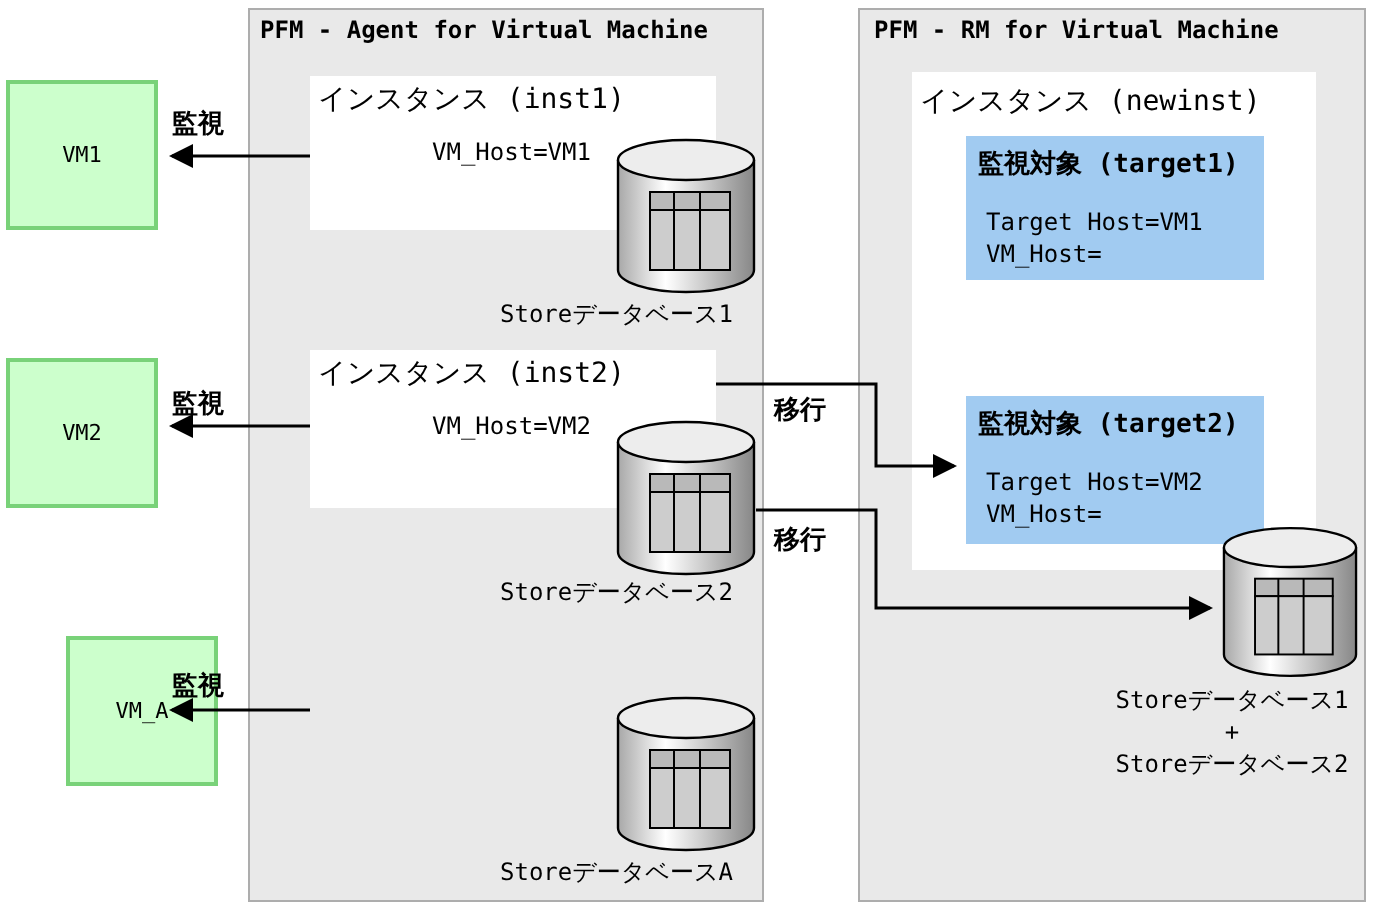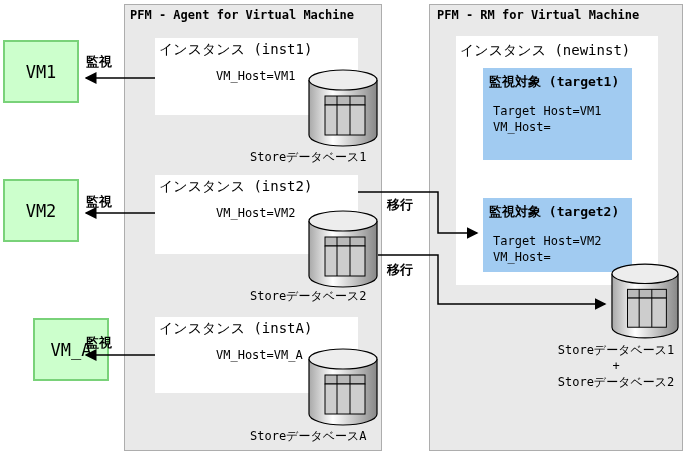--- a/index.html
+++ b/index.html
@@ -7,23 +7,23 @@
     --vm-fill:#ccffcc; --vm-border:#79d279;
     --target-fill:#a1cbf1; --ink:#000;
   }
   *{margin:0;padding:0;box-sizing:border-box;}
   body{background:#fff;font-family:"DejaVu Sans Mono","DejaVu Sans","Liberation Sans",sans-serif;color:var(--ink);}
   #canvas{position:relative;width:687px;height:460px;background:#fff;overflow:hidden;}
 
   .panel{position:absolute;background:var(--panel-fill);border:1px solid var(--panel-border);z-index:1;}
   .panel-title{position:absolute;font-size:12px;white-space:nowrap;z-index:5;font-weight:bold;}
 
-  .vm-box{position:absolute;left:3px;width:76px;height:63px;background:var(--vm-fill);
+  .vm-box{position:absolute;left:3px;width:76px;height:75px;background:var(--vm-fill);
           border:2px solid var(--vm-border);display:flex;align-items:center;justify-content:center;
-          font-size:17px;z-index:2;}
+          font-size:11px;z-index:2;}
 
   .white-box{position:absolute;background:#fff;z-index:2;}
   .inst-heading{position:absolute;left:4px;top:3px;font-size:14px;font-weight:normal;white-space:nowrap;}
   .host-line{position:absolute;left:61px;top:31px;font-size:12px;white-space:nowrap;}
 
   .target-box{position:absolute;left:483px;width:149px;background:var(--target-fill);z-index:3;}
   .target-heading{position:absolute;left:6px;top:5px;font-size:13px;font-weight:bold;white-space:nowrap;}
   .target-line1{position:absolute;left:10px;top:36px;font-size:12px;white-space:nowrap;}
   .target-line2{position:absolute;left:10px;top:52px;font-size:12px;white-space:nowrap;}
 
@@ -60,30 +60,26 @@
   </div>
 
   <div class="white-box" style="left:155px;top:38px;width:203px;height:77px;">
     <div class="inst-heading">インスタンス (inst1)</div>
     <div class="host-line">VM_Host=VM1</div>
   </div>
   <div class="white-box" style="left:155px;top:175px;width:203px;height:79px;padding-left:48px;">
     <div class="inst-heading">インスタンス (inst2)</div>
     <div class="host-line">VM_Host=VM2</div>
   </div>
-  <div class="white-box" style="left:155px;top:317px;width:203px;height:76px;">
-    <div class="inst-heading">インスタンス (instA)</div>
-    <div class="host-line">VM_Host=VM_A</div>
-  </div>
 
   <div class="white-box" style="left:456px;top:36px;width:202px;height:249px;">
     <div class="inst-heading" style="top:6px;">インスタンス (newinst)</div>
   </div>
 
-  <div class="target-box" style="top:68px;height:92px;">
+  <div class="target-box" style="top:68px;height:72px;">
     <div class="target-heading">監視対象 (target1)</div>
     <div class="target-line1">Target Host=VM1</div>
     <div class="target-line2">VM_Host=</div>
   </div>
   <div class="target-box" style="top:198px;height:74px;padding-left:24px;">
     <div class="target-heading">監視対象 (target2)</div>
     <div class="target-line1">Target Host=VM2</div>
     <div class="target-line2">VM_Host=</div>
   </div>
 

